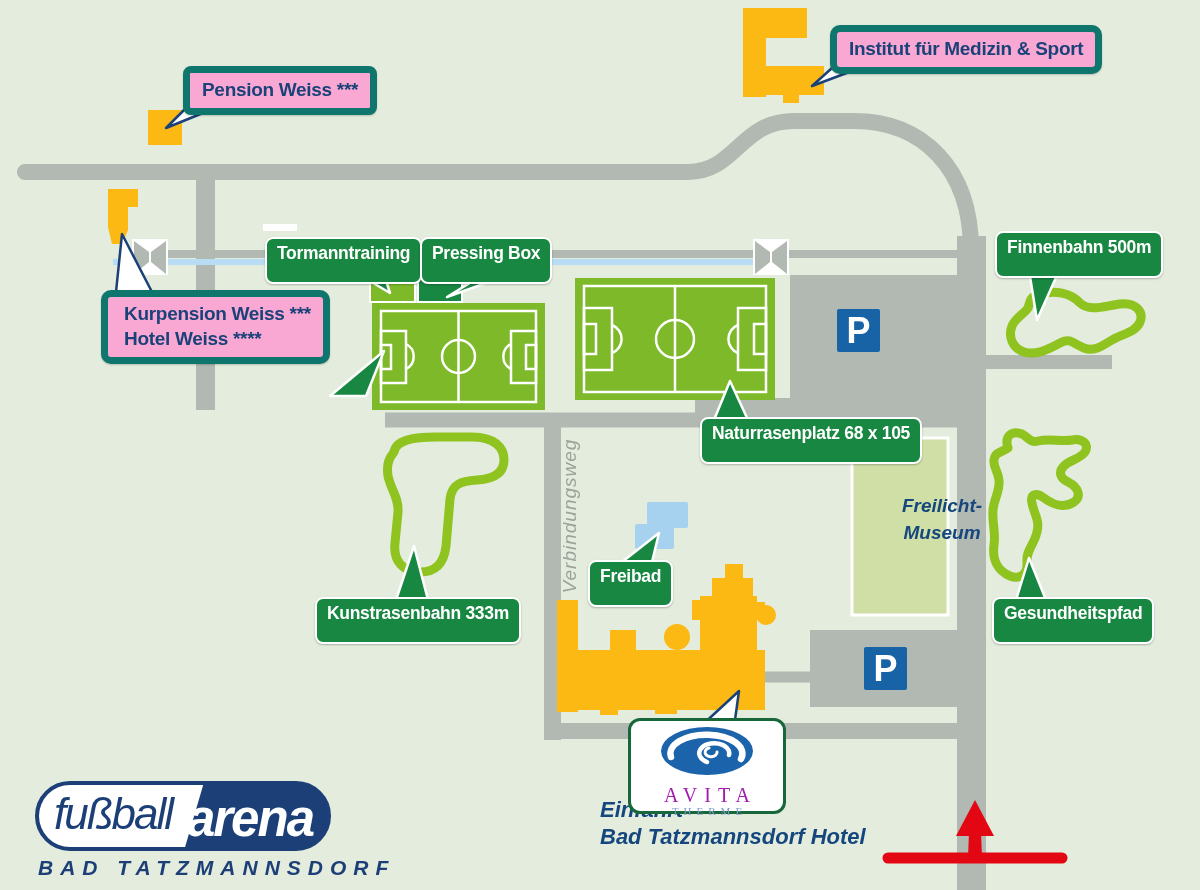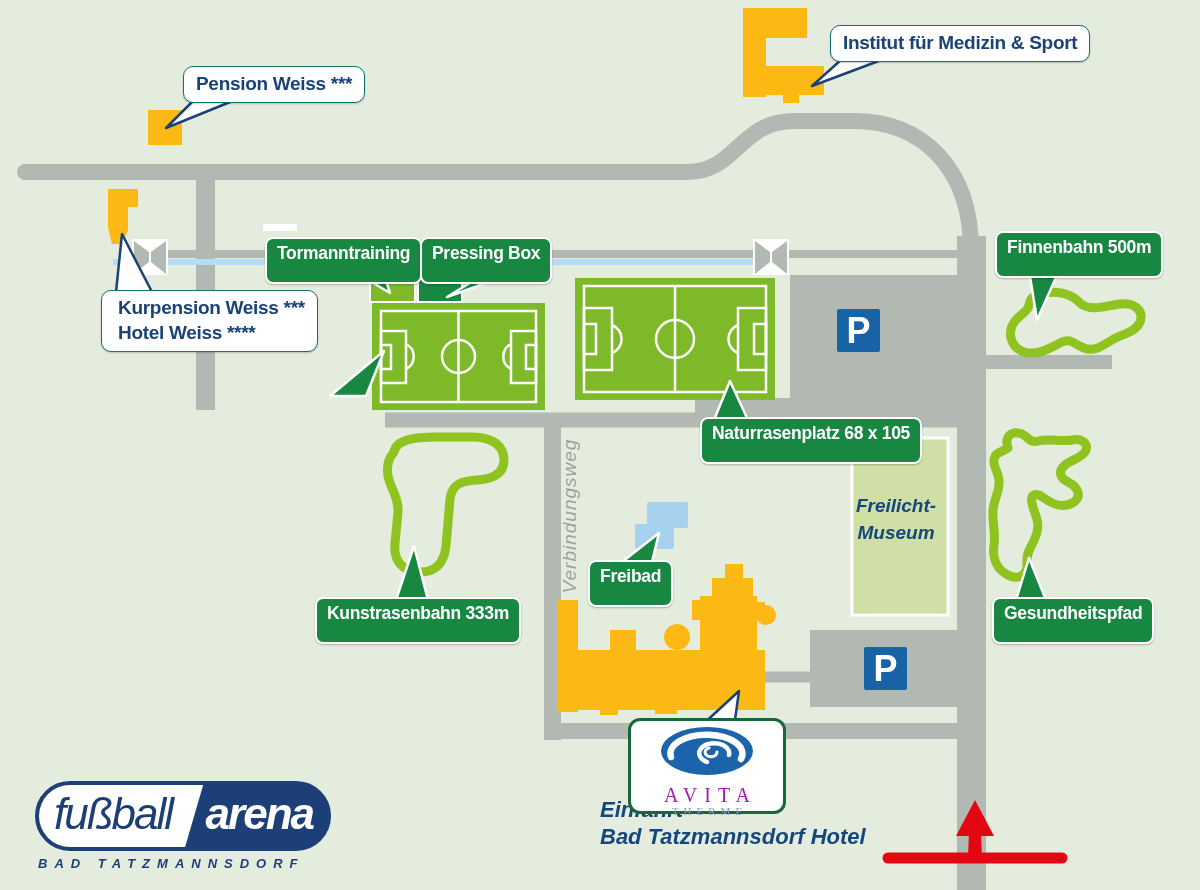--- a/index.html
+++ b/index.html
@@ -3,51 +3,51 @@
 <meta charset="utf-8">
 <style>
   html,body{margin:0;padding:0;}
   body{font-family:"Liberation Sans",sans-serif;}
   .map-root{position:relative;width:1200px;height:890px;background:#e4ecdd;overflow:hidden;}
   .map-root svg.base{position:absolute;left:0;top:0;z-index:1;}
 
   .glabel{position:absolute;z-index:3;background:#178742;color:#fff;border:2.5px solid #fff;
     border-radius:8px;padding:4px 10px 18px;font-weight:bold;font-size:17.5px;line-height:21px;
     letter-spacing:-0.3px;white-space:nowrap;box-shadow:0 1px 2px rgba(0,0,0,.25);}
-  .bubble{position:absolute;z-index:3;background:#ffffff;color:#1b4278;border:1px solid #0f766e;
+  .bubble{position:absolute;z-index:3;background:#f9a8d4;color:#1b4278;border:7px solid #0f766e;
     border-radius:10px;padding:4px 12px 6px;font-weight:bold;font-size:19px;line-height:25px;
     letter-spacing:-0.3px;white-space:nowrap;box-shadow:0 1px 2px rgba(0,0,0,.2);}
 
   .pbadge{position:absolute;z-index:2;width:43px;height:43px;background:#1763a6;color:#fff;
     font-weight:bold;font-size:36px;line-height:43px;text-align:center;border-radius:2px;}
 
-  .museum-text{position:absolute;z-index:2;left:848px;top:492px;width:96px;text-align:center;
+  .museum-text{position:absolute;z-index:2;left:894px;top:492px;width:96px;text-align:center;
     color:#15477e;font-weight:bold;font-style:italic;font-size:19px;line-height:27px;}
   .verbindungsweg{position:absolute;z-index:2;left:570px;top:516px;transform:translate(-50%,-50%) rotate(-90deg);
     color:#9aa39b;font-style:italic;font-size:19px;letter-spacing:1px;white-space:nowrap;}
   .einfahrt{position:absolute;z-index:2;left:600px;top:796px;width:352px;text-align:left;
     color:#15477e;font-weight:bold;font-style:italic;font-size:22px;line-height:27px;}
 
   .avita-card{position:absolute;z-index:3;left:628px;top:718px;width:152px;height:90px;background:#fff;
     border:3px solid #17673a;border-radius:12px;text-align:center;}
   .avita-name{font-family:"Liberation Serif",serif;color:#a21caf;font-size:20px;letter-spacing:7px;
     line-height:20px;margin-top:5px;text-indent:7px;}
   .avita-sub{font-family:"Liberation Serif",serif;color:#7d9cc4;font-size:11px;letter-spacing:5px;
     line-height:12px;text-indent:5px;}
 
   .logo-pill{position:absolute;z-index:3;left:35px;top:781px;width:288px;height:62px;background:#1c3f77;
     border:4px solid #1c3f77;border-radius:36px;overflow:hidden;}
   .logo-left{position:absolute;left:0;top:0;bottom:0;width:57%;background:#fff;
     -webkit-clip-path:polygon(0 0,100% 0,89% 100%,0 100%);clip-path:polygon(0 0,100% 0,89% 100%,0 100%);}
   .logo-word1{position:absolute;z-index:2;left:15px;top:4px;color:#1c3f77;font-weight:normal;font-style:italic;
     font-size:44px;letter-spacing:-2px;}
   .logo-word2{position:absolute;z-index:2;right:14px;top:4px;color:#fff;font-weight:bold;font-style:italic;
-    font-size:44px;letter-spacing:-2px;}
+    font-size:51px;letter-spacing:-2px;}
   .logo-sub{position:absolute;z-index:3;left:38px;top:856px;color:#1c3f77;font-weight:bold;font-style:italic;
-    font-size:13px;letter-spacing:7px;white-space:nowrap;}
+    font-size:21px;letter-spacing:7px;white-space:nowrap;}
 </style>
 </head>
 <body>
 
 <div class="map-root">
 
   <svg class="base" width="1200" height="890" viewBox="0 0 1200 890">
 
     <g stroke="#b2b8b2" fill="none">
       <path d="M25,172 H688 C736,172 740,121 794,121 H854 C922,121 971,168 971,250" stroke-width="16" stroke-linecap="round"></path>
@@ -187,21 +187,21 @@
   <div class="pbadge" style="left:864px;top:647px;">P</div>
 
   <div class="glabel" style="left:265px;top:237px;">Tormanntraining</div>
   <div class="glabel" style="left:420px;top:237px;">Pressing Box</div>
   <div class="glabel" style="left:700px;top:417px;">Naturrasenplatz 68 x 105</div>
   <div class="glabel" style="left:995px;top:231px;">Finnenbahn 500m</div>
   <div class="glabel" style="left:588px;top:560px;text-align:right;">Freibad</div>
   <div class="glabel" style="left:315px;top:597px;">Kunstrasenbahn 333m</div>
   <div class="glabel" style="left:992px;top:597px;">Gesundheitspfad</div>
 
-  <div class="bubble" style="left:183px;top:66px;">Pension Weiss ***</div>
+  <div class="bubble" style="left:183px;top:66px;border-radius:8px;">Pension Weiss ***</div>
   <div class="bubble" style="left:830px;top:25px;">Institut für Medizin &amp; Sport</div>
   <div class="bubble" style="left:101px;top:290px;padding-left:16px;">
     <span style="display:block">Kurpension Weiss ***</span>
     <span style="display:block">Hotel Weiss ****</span>
   </div>
 
   <div class="museum-text">
     <span style="display:block">Freilicht-</span>
     <span style="display:block">Museum</span>
   </div>

